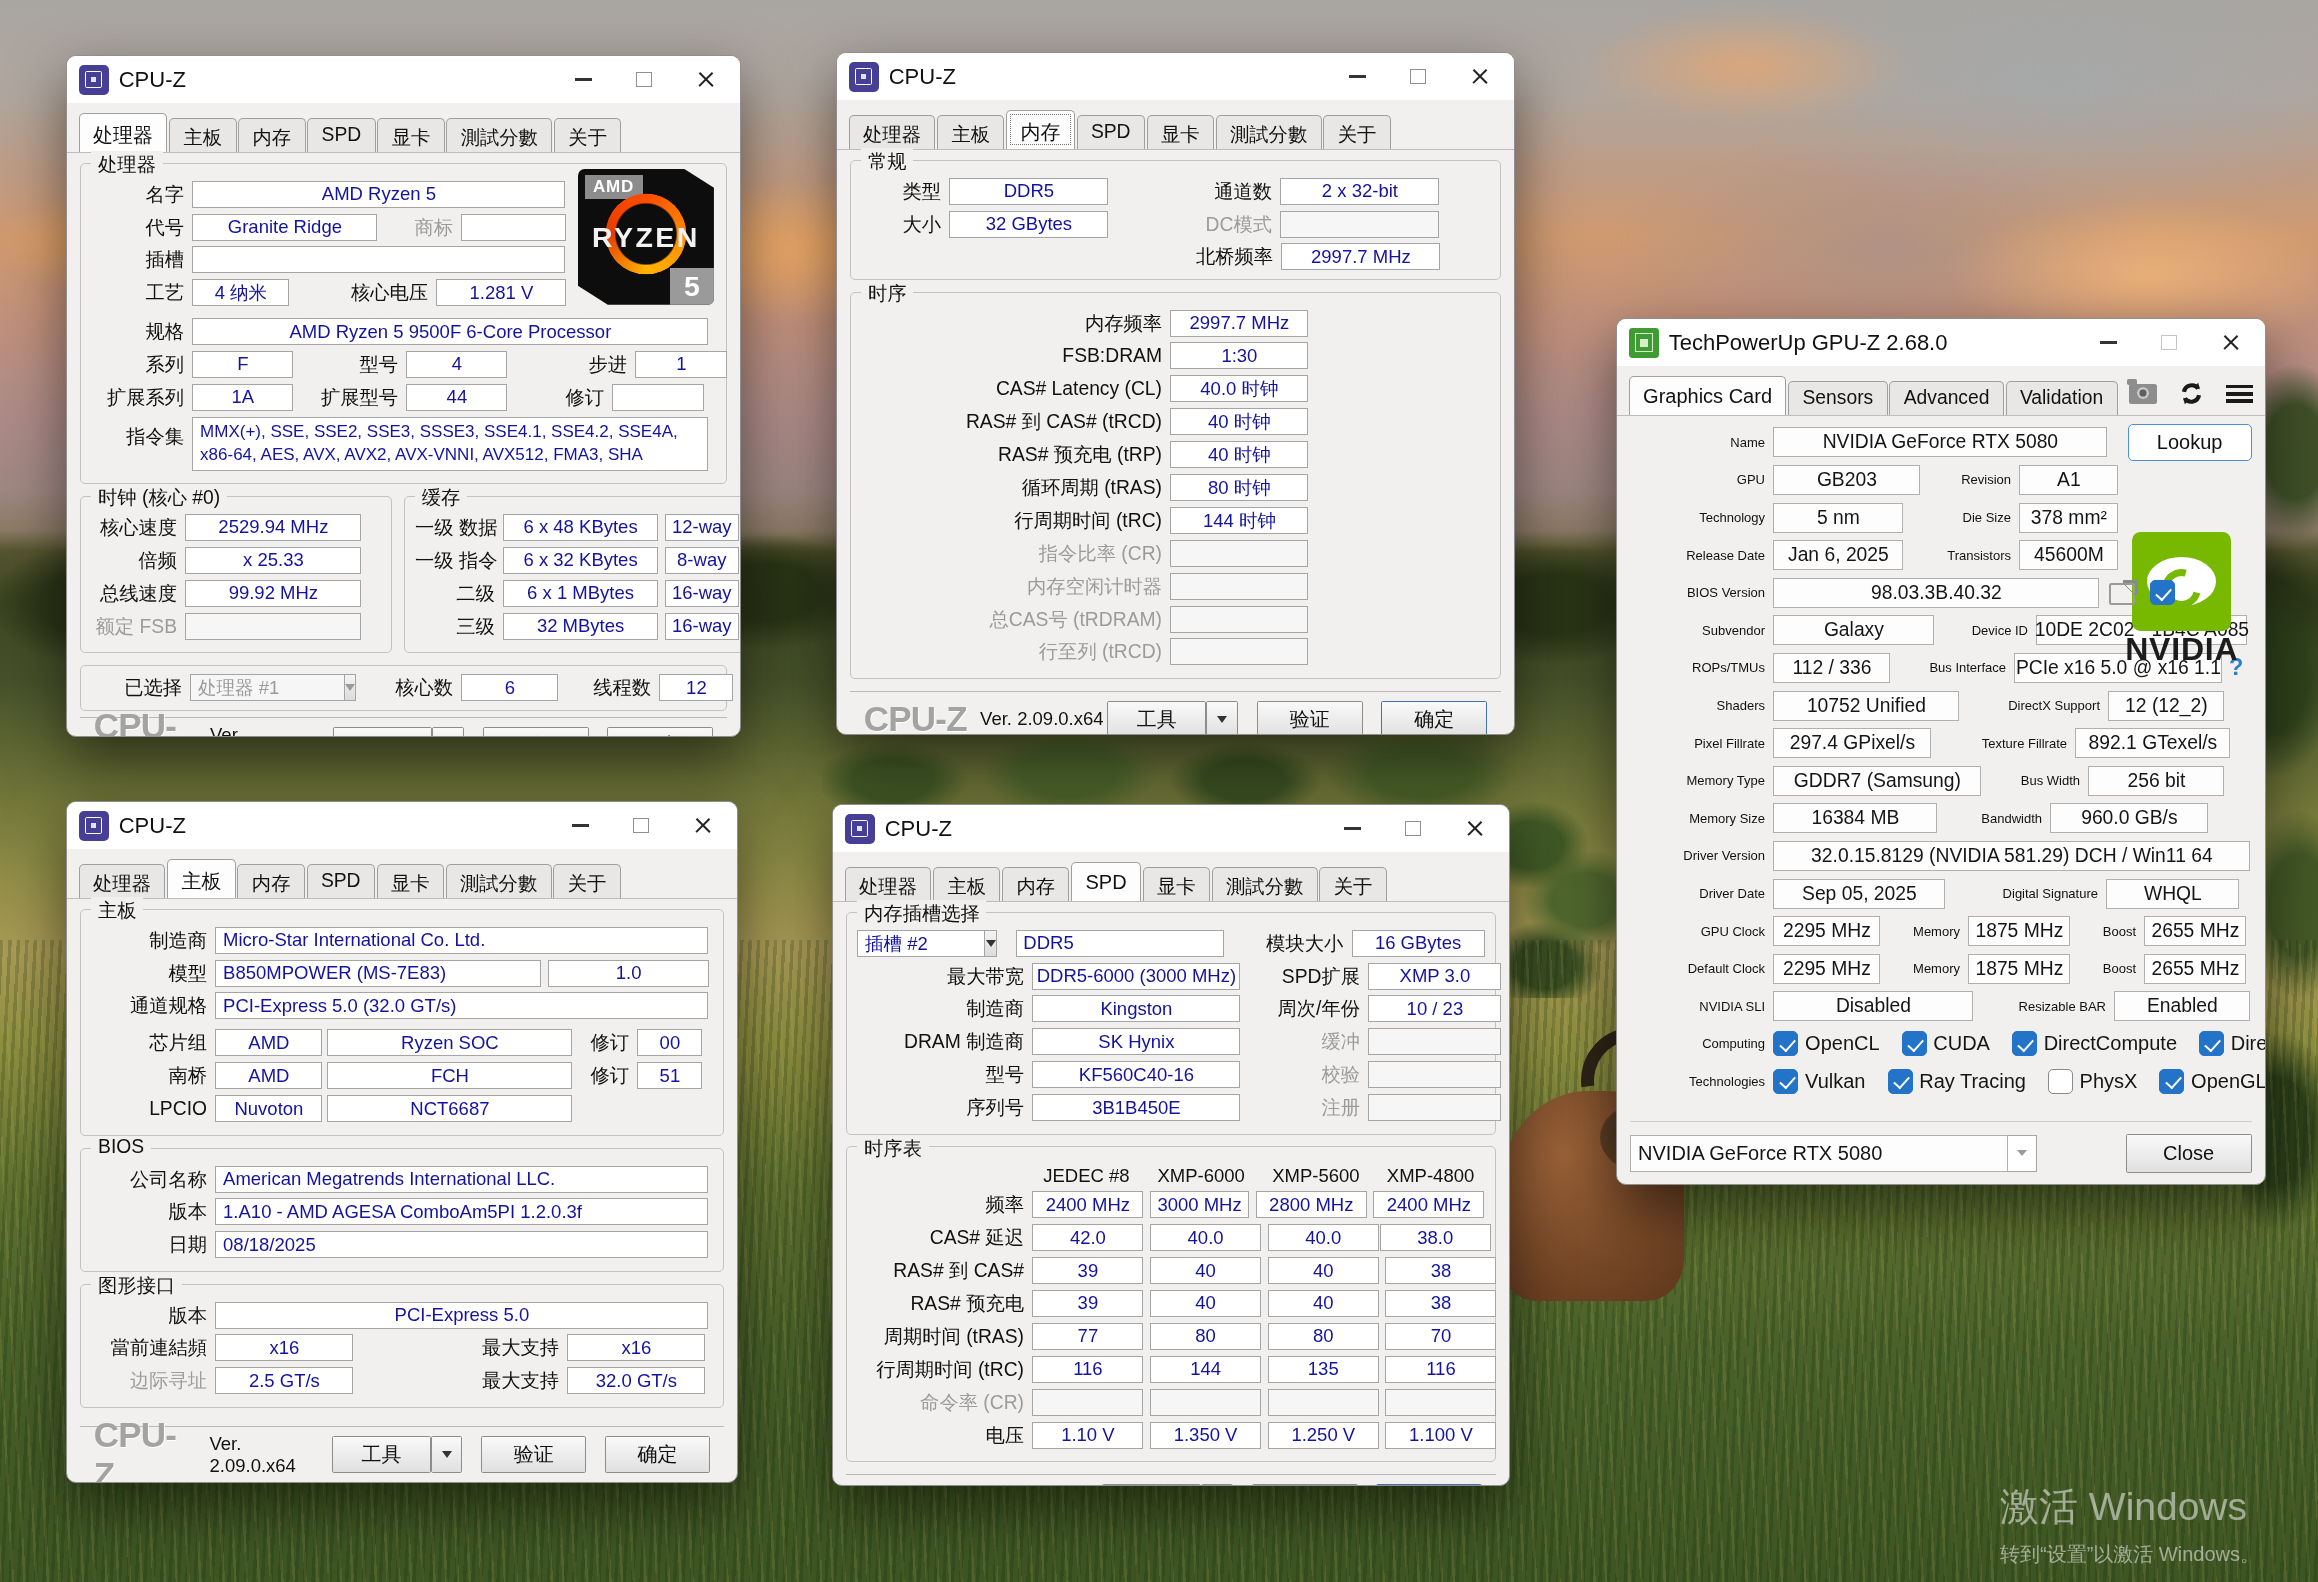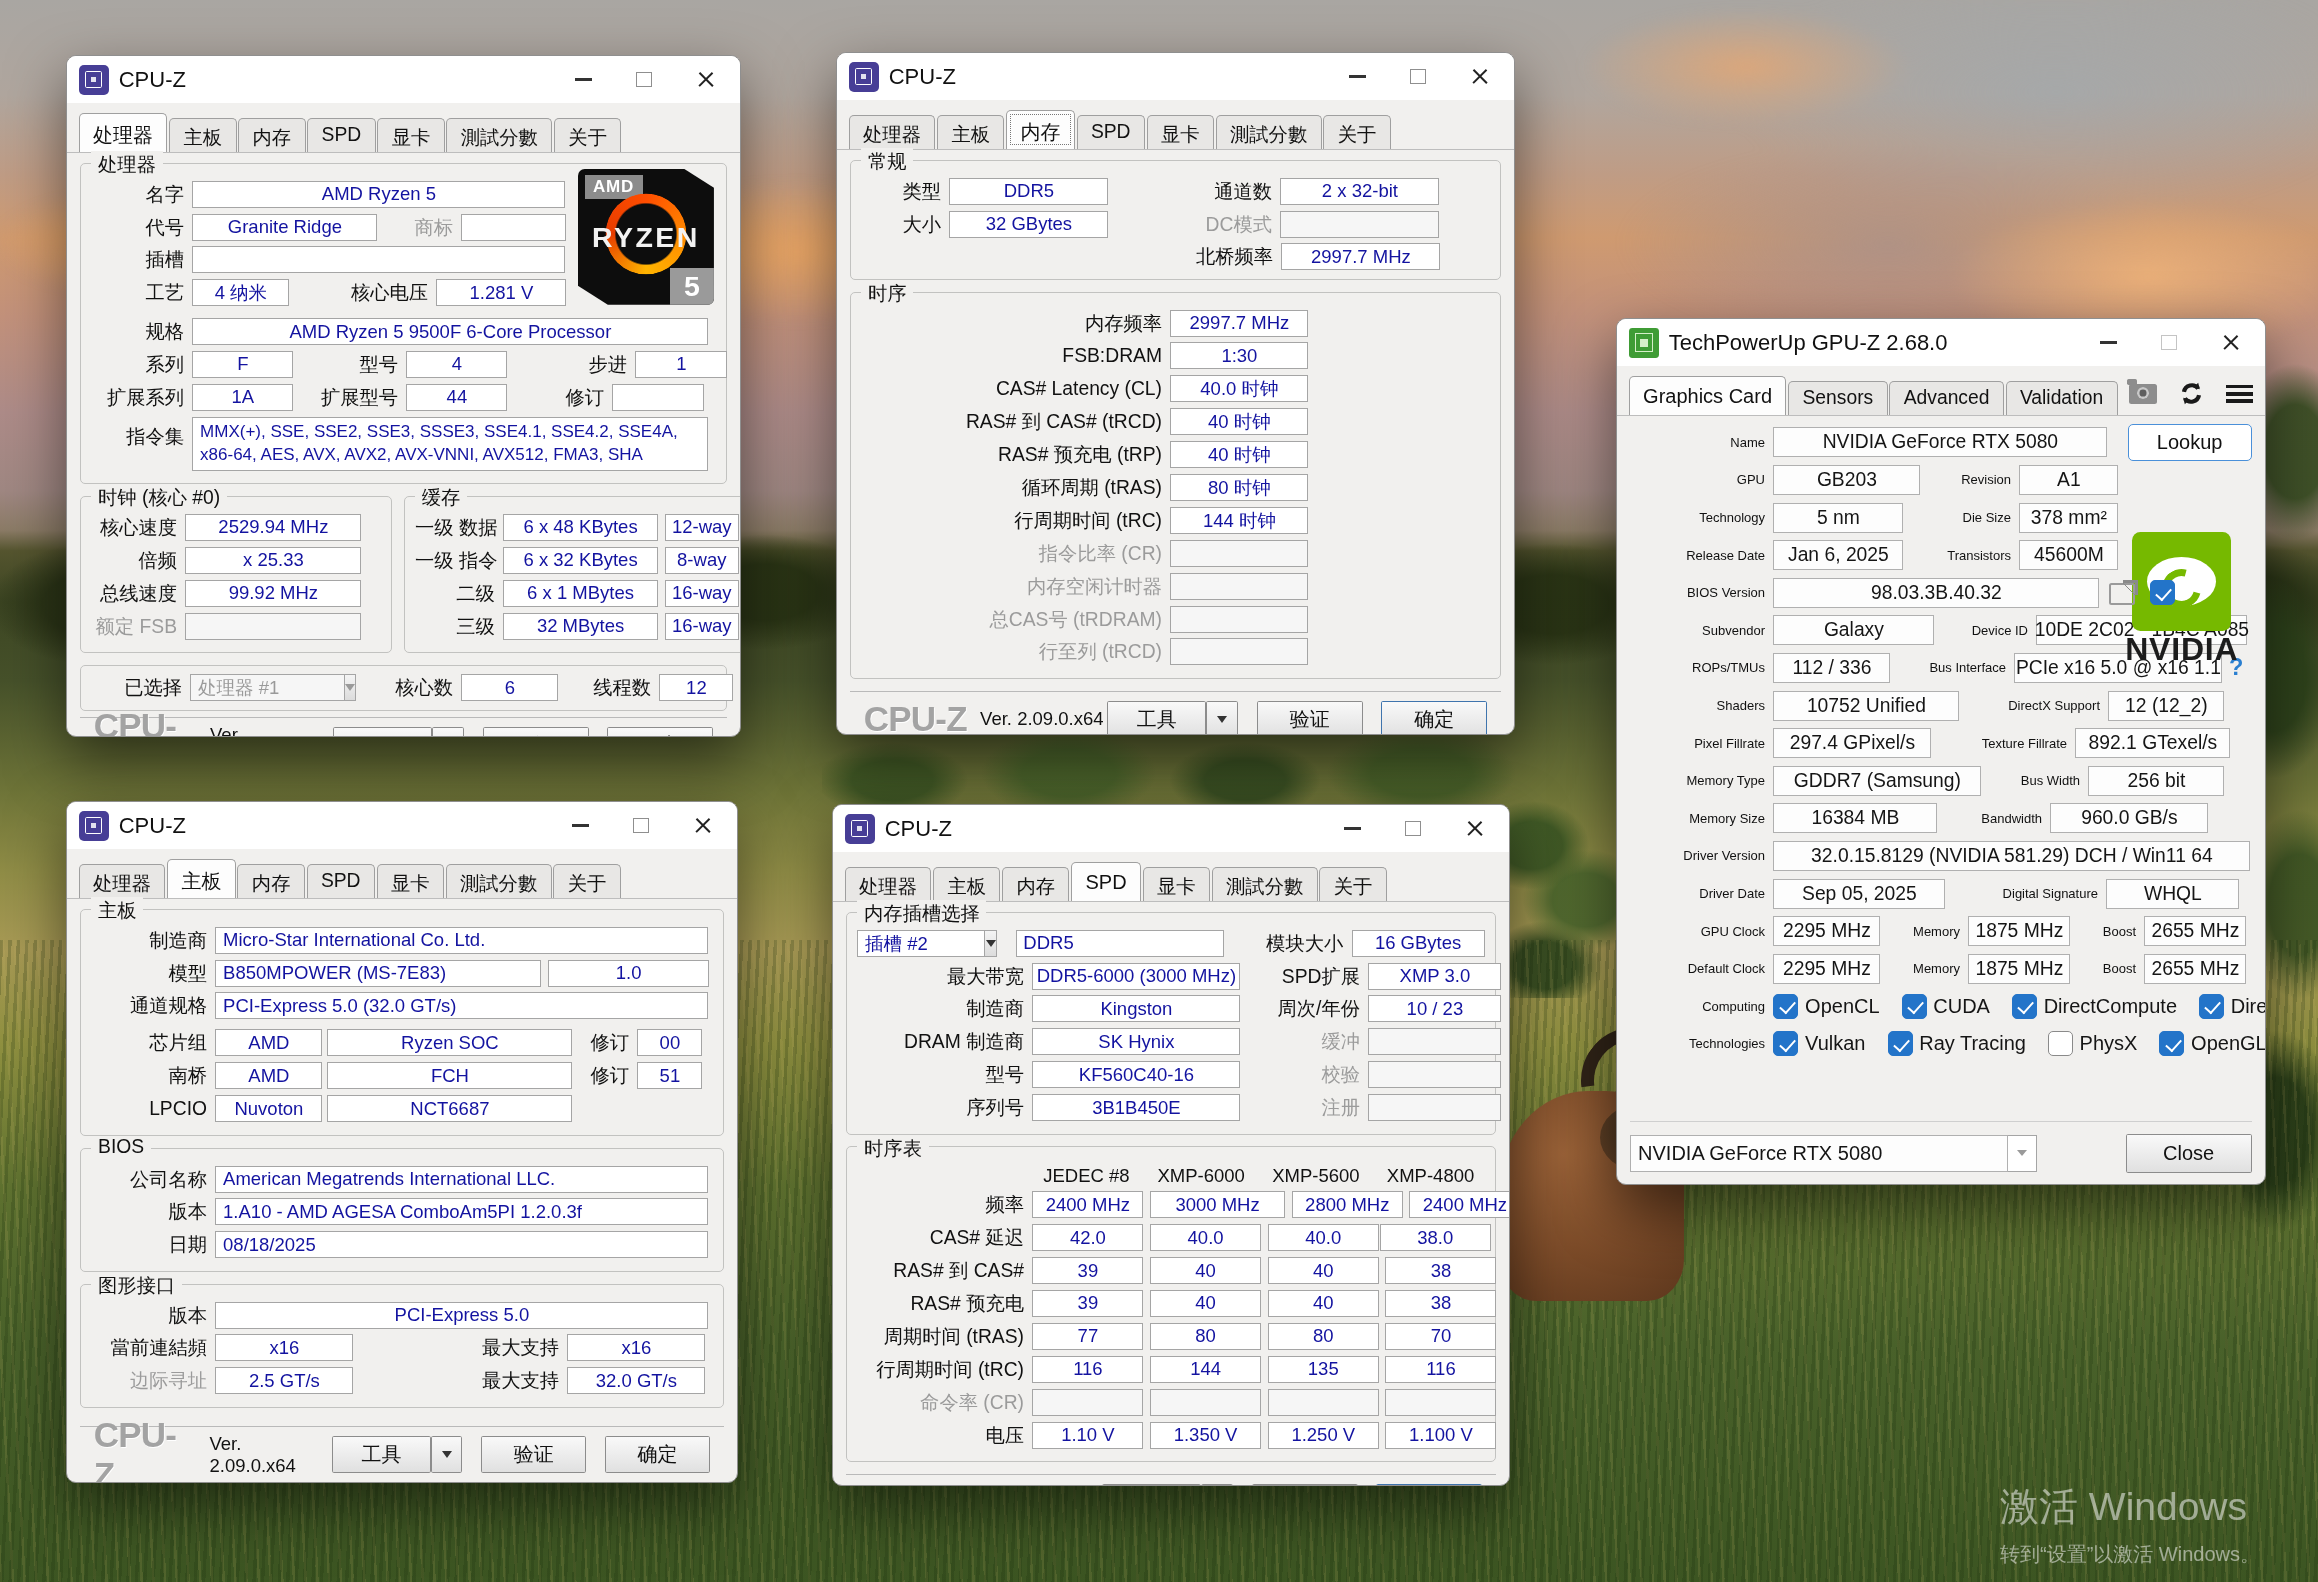--- a/index.html
+++ b/index.html
@@ -527,20 +527,26 @@
       </div>
     <div class="r">
         <span class="l" style="width:143px">Default Clock</span>
         <span class="b" style="width:107px">2295 MHz</span>
         <span class="l" style="width:88px">Memory</span>
         <span class="b" style="width:102px">1875 MHz</span>
         <span class="l" style="width:74px">Boost</span>
         <span class="b" style="width:102px">2655 MHz</span>
       </div>
     <div class="r">
+        <span class="l" style="width:143px">NVIDIA SLI</span>
+        <span class="b" style="width:200px">Disabled</span>
+        <span class="l" style="width:141px">Resizable BAR</span>
+        <span class="b" style="width:136px">Enabled</span>
+      </div>
+    <div class="r">
         <span class="l" style="width:143px">Computing</span>
       <span class="chk on"></span>
         <span class="chklbl">OpenCL</span>
       <span class="chk on"></span>
         <span class="chklbl">CUDA</span>
       <span class="chk on"></span>
         <span class="chklbl">DirectCompute</span>
       <span class="chk on"></span>
         <span class="chklbl" style="margin-right:0">DirectML</span>
       </div>
@@ -735,21 +741,21 @@
       <div class="r" style="height:23.5px;margin-bottom:3.4px">
         <span style="width:175px;flex:0 0 auto"></span>
         <span class="spd-h" style="width:111px">JEDEC #8</span>
         <span class="spd-h" style="width:111px;margin-left:6.7px">XMP-6000</span>
         <span class="spd-h" style="width:111px;margin-left:6.7px">XMP-5600</span>
         <span class="spd-h" style="width:111px;margin-left:6.7px">XMP-4800</span>
       </div>
       <div class="r">
           <span class="l" style="width:175px">频率</span>
           <span class="b" style="width:111px">2400 MHz</span>
-          <span class="b" style="width:135px;margin-left:6.7px">3000 MHz</span>
+          <span class="b" style="width:99px;margin-left:6.7px">3000 MHz</span>
           <span class="b" style="width:111px;margin-left:6.7px">2800 MHz</span>
           <span class="b" style="width:111px;margin-left:6.7px">2400 MHz</span>
         </div>
       <div class="r">
           <span class="l" style="width:175px">CAS# 延迟</span>
           <span class="b" style="width:111px">42.0</span>
           <span class="b" style="width:111px;margin-left:6.7px">40.0</span>
           <span class="b" style="width:111px;margin-left:6.7px">40.0</span>
           <span class="b" style="width:111px;margin-left:1px">38.0</span>
         </div>

